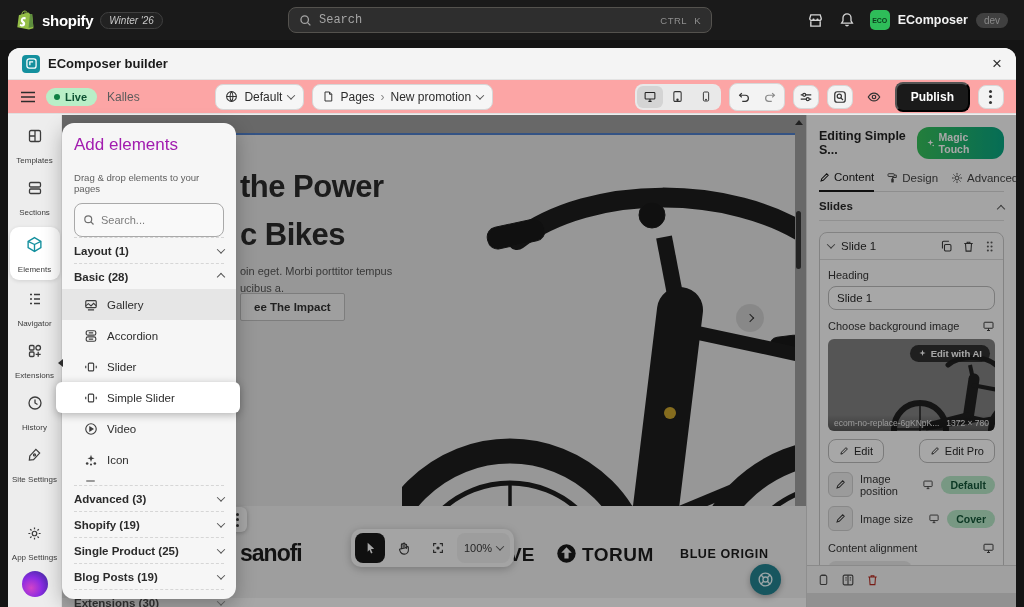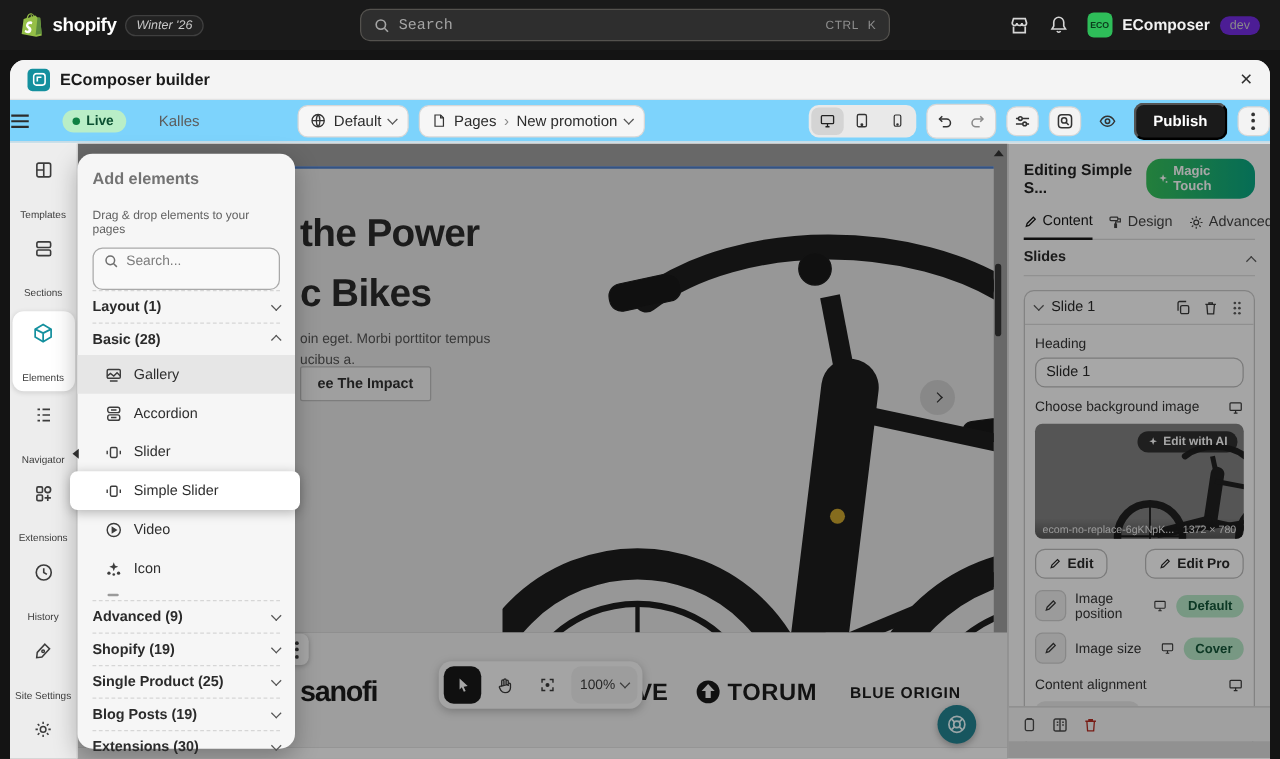--- a/index.html
+++ b/index.html
@@ -11,29 +11,29 @@
   .brand-name{font-size:15px;font-weight:700;color:#fff;letter-spacing:-.3px}
   .version-pill{font-size:10px;font-style:italic;color:#c9c9c9;border:1px solid #3f3f3f;border-radius:10px;padding:2px 8px;background:#222}
   .searchbar{position:absolute;left:288px;top:7px;width:424px;height:26px;background:#2e2e2e;border:1px solid #54524e;border-radius:8px;display:flex;align-items:center;padding:0 10px;gap:7px}
   .searchbar input{flex:1;background:transparent;border:none;outline:none;color:#d0d0d0;font-size:12px;font-family:Liberation Mono, monospace}
   .searchbar input::placeholder{color:#a5a5a5}
   .kbd{font-size:9.5px;color:#8f8f8f;letter-spacing:.5px}
   .top-right{margin-left:auto;display:flex;align-items:center;gap:15px}
   .eco-chip{display:flex;align-items:center;gap:8px}
   .eco-avatar{width:20px;height:20px;border-radius:5px;background:#2ebd59;color:#063;font-size:7px;font-weight:700;display:flex;align-items:center;justify-content:center;color:#0b3d1d}
   .eco-name{font-size:12.5px;font-weight:700;color:#f2f2f2}
-  .env-pill{font-size:10px;color:#8a8a8a;background:#4c1d95;border-radius:9px;padding:2px 8px}
+  .env-pill{font-size:10px;color:#8a8a8a;background:#404040;border-radius:9px;padding:2px 8px}
   
   .modal{position:absolute;left:8px;top:48px;width:1008px;height:559px;background:#efefef;border-radius:12px 12px 0 0;overflow:hidden}
   .modal-header{height:32px;background:#f4f4f4;border-bottom:1px solid #e3e3e3;display:flex;align-items:center;gap:8px;padding:0 14px}
   .ec-logo{width:18px;height:18px;border-radius:4px;background:#14909e;display:flex;align-items:center;justify-content:center}
   .modal-title{font-size:13px;font-weight:700;color:#1a1a1a}
   .modal-close{margin-left:auto;font-size:17px;color:#303030;line-height:1;cursor:default}
   
-  .toolbar{height:34px;background:#7dd3fc;border-bottom:1px solid #e0e0e0;display:flex;align-items:center;padding:0 0;gap:26px}
+  .toolbar{height:34px;background:#fca5a5;border-bottom:1px solid #e0e0e0;display:flex;align-items:center;padding:0 12px;gap:10px}
   .live-pill{display:flex;align-items:center;gap:5px;background:#b9eec7;border-radius:11px;padding:3px 10px 3px 8px}
   .live-dot{width:6px;height:6px;border-radius:50%;background:#0f8043}
   .live-text{font-size:11px;font-weight:700;color:#0c5132}
   .theme-name{font-size:12px;color:#5c5c5c}
   .tb-center{display:flex;gap:8px;margin-left:auto;margin-right:auto}
   .tb-right{display:flex;align-items:center;gap:8px;margin-left:auto}
   .tb-btn{height:26px;border:1px solid #d7d7d7;background:#f6f6f6;border-radius:8px;display:flex;align-items:center;gap:6px;padding:0 9px;font-size:12px;color:#2c2c2c}
   .seg{background:#e9e9e9;border-radius:8px;display:flex;padding:2px;gap:2px}
   .seg-btn{width:26px;height:22px;border-radius:6px;display:flex;align-items:center;justify-content:center}
   .seg-btn.active{background:#d4d4d4}
@@ -42,35 +42,35 @@
   .publish{background:#1a1a1a;color:#fff;font-size:12px;font-weight:700;border-radius:8px;padding:6px 14px}
   .chev{width:6px;height:6px;border-right:1.5px solid #555;border-bottom:1.5px solid #555;display:inline-block}
   .chev.down{transform:rotate(45deg) translate(-1px,-1px)}
   .chev.up{transform:rotate(-135deg)}
   .chev.right{transform:rotate(-45deg)}
   .kebab{display:flex;flex-direction:column;gap:2.5px;align-items:center}
   .kebab i{width:3px;height:3px;border-radius:50%;background:#333}
   
   .modal-body{position:absolute;left:0;top:67px;right:0;bottom:0}
   .sidebar{position:absolute;left:0;top:0;bottom:0;width:54px;background:#ededed;border-right:1px solid #e0e0e0;z-index:5;display:flex;flex-direction:column;align-items:center;padding-top:8px}
-  .side-item{display:flex;flex-direction:column;align-items:center;gap:19px;margin-bottom:9px;width:50px}
+  .side-item{display:flex;flex-direction:column;align-items:center;gap:8px;margin-bottom:9px;width:50px}
   .side-icon{width:26px;height:26px;border-radius:7px;display:flex;align-items:center;justify-content:center;color:#3c3c3c}
   .side-label{font-size:8px;color:#3c3c3c;text-align:center;line-height:1.1}
   .side-item.active{background:#fff;border-radius:9px;box-shadow:0 1px 4px rgba(0,0,0,.12);padding:5px 0 6px;margin-bottom:6px}
   .side-item.active .side-icon{color:#14909e}
   .side-bottom{margin-top:auto;display:flex;flex-direction:column;align-items:center;gap:6px;padding-bottom:10px}
   .avatar-blob{width:26px;height:26px;border-radius:50%;background:radial-gradient(circle at 35% 65%,#d243c8 0%,#8a2be2 45%,#2d2a8f 100%)}
   .collapse-handle{position:absolute;left:50px;top:244px;width:0;height:0;border-top:4px solid transparent;border-bottom:4px solid transparent;border-right:5px solid #2d2d2d;z-index:7}
   
   .dim{position:absolute;left:54px;top:0;right:0;bottom:0;background:rgba(15,15,15,.37);z-index:4;pointer-events:none}
   
   .panel{position:absolute;left:54px;top:8px;width:174px;height:476px;background:#f6f6f6;border-radius:12px;box-shadow:0 6px 20px rgba(0,0,0,.28);z-index:6;padding:12px 12px 0}
-  .panel h2{font-size:13px;font-weight:700;color:#737373}
+  .panel h2{font-size:17px;font-weight:400;color:#a21caf}
   .panel-sub{font-size:9.6px;color:#616161;margin-top:17px}
-  .panel-search{margin-top:9px;height:25px;border:1px solid #a9a9a9;border-radius:8px;display:flex;align-items:flex-end;gap:6px;padding:16px 8px;background:#f9f9f9}
+  .panel-search{margin-top:9px;height:25px;border:1px solid #a9a9a9;border-radius:8px;display:flex;align-items:center;gap:6px;padding:16px 8px;background:#f9f9f9}
   .panel-search input{flex:1;border:none;outline:none;background:transparent;font-size:11px;color:#333;font-family:inherit;min-width:0}
   .panel-search input::placeholder{color:#7c7c7c}
   .cat-row{display:flex;align-items:center;justify-content:space-between;height:26px;border-top:1px dashed #d6d6d6;font-size:11.5px;font-weight:700;color:#2b2b2b}
   .cat-row:first-of-type{margin-top:10px}
   .el-row{display:flex;align-items:center;gap:9px;height:31px;font-size:11.5px;color:#2e2e2e;padding-left:10px}
   .el-row .el-icon{color:#3d3d3d;display:flex}
   .el-row.hover{background:#e6e6e6;margin:0 -12px;padding-left:22px;border-radius:0}
   .el-row.drag{background:#fff;margin:0 -16px 0 -18px;padding-left:28px;border-radius:6px;box-shadow:0 2px 9px rgba(0,0,0,.28);position:relative;z-index:2}
   .overflow-dash{width:9px;height:2px;background:#9a9a9a;margin:5px 0 3px 12px;border-radius:1px}
   
@@ -105,21 +105,21 @@
   .slide-head{display:flex;align-items:center;gap:7px;height:27px;padding:0 8px;border-bottom:1px solid #d9d9d9}
   .slide-head .title{font-size:11.5px;color:#222}
   .slide-body{padding:9px 8px}
   .fld-label{font-size:11px;color:#2e2e2e;margin-bottom:5px}
   .txt-input{width:100%;height:24px;border:1px solid #b9b9b9;border-radius:8px;padding:0 8px;font-size:11.5px;color:#222;background:#fff;outline:none;font-family:inherit}
   .row-between{display:flex;align-items:center;justify-content:space-between}
   .thumb{margin-top:7px;height:92px;border-radius:6px;background:#7d7d7d;position:relative;overflow:hidden}
   .ai-pill{position:absolute;right:5px;top:6px;display:flex;align-items:center;gap:4px;background:rgba(22,22,22,.82);color:#fff;font-size:9.5px;font-weight:700;border-radius:10px;padding:3px 8px}
   .thumb-meta{position:absolute;left:0;right:0;bottom:0;display:flex;justify-content:space-between;padding:3px 6px;font-size:8.5px;color:#e8e8e8;background:linear-gradient(transparent,rgba(0,0,0,.35))}
   .btn-row{display:flex;justify-content:space-between;margin-top:8px}
-  .o-btn{display:flex;align-items:center;gap:5px;border:1px solid #b9b9b9;background:#fff;border-radius:8px;height:24px;padding:0 10px;font-size:11px;font-weight:700;color:#222}
+  .o-btn{display:flex;align-items:center;gap:5px;border:1px solid #b9b9b9;background:#fff;border-radius:8px;height:24px;padding:0 10px;font-size:11px;font-weight:400;color:#222}
   .prop-row{display:flex;align-items:center;gap:7px;margin-top:9px}
   .pencil-sq{width:25px;height:25px;border:1px solid #cfcfcf;background:#ececec;border-radius:6px;display:flex;align-items:center;justify-content:center;color:#333}
   .prop-label{font-size:11px;color:#2e2e2e;flex:1}
   .badge{font-size:10.5px;font-weight:700;color:#0c5132;background:#b5e7c6;border-radius:10px;padding:3px 9px}
   .align-group{margin-top:7px;background:#e7e7e7;border-radius:8px;display:inline-flex;align-items:center;height:26px;padding:0 2px}
   .align-btn{width:26px;height:20px;display:flex;align-items:center;justify-content:center;color:#4a4a4a}
   .align-sep{width:1px;height:12px;background:#cbcbcb}
   .insp-bottom{position:absolute;left:0;right:0;bottom:14px;height:28px;border-top:1px solid #d2d2d2;background:#f4f4f4;display:flex;align-items:center;gap:11px;padding:0 10px}
   .modal-foot{position:absolute;left:0;right:0;bottom:0;height:14px;background:#dcdcdc}
 </style>
@@ -713,21 +713,21 @@
               <circle cx="3.6" cy="12" r="1.5"></circle>
               <circle cx="8" cy="13.2" r="1.2"></circle>
               <circle cx="12.4" cy="12" r="1.5"></circle>
             </svg>
           </span>
         <span>Icon</span>
       </div>
 
       <div class="overflow-dash"></div>
       <div class="cat-row">
-          <span>Advanced (9)</span>
+          <span>Advanced (3)</span>
           <i class="chev down"></i>
         </div>
       <div class="cat-row">
           <span>Shopify (19)</span>
           <i class="chev down"></i>
         </div>
       <div class="cat-row">
           <span>Single Product (25)</span>
           <i class="chev down"></i>
         </div>

